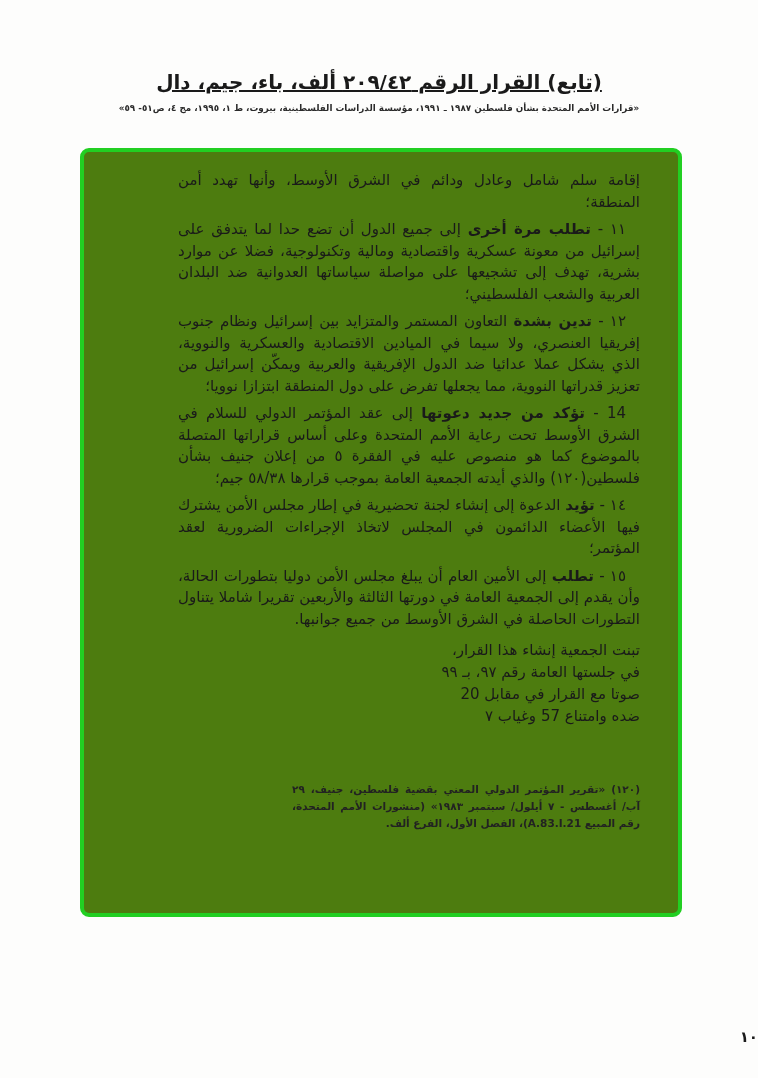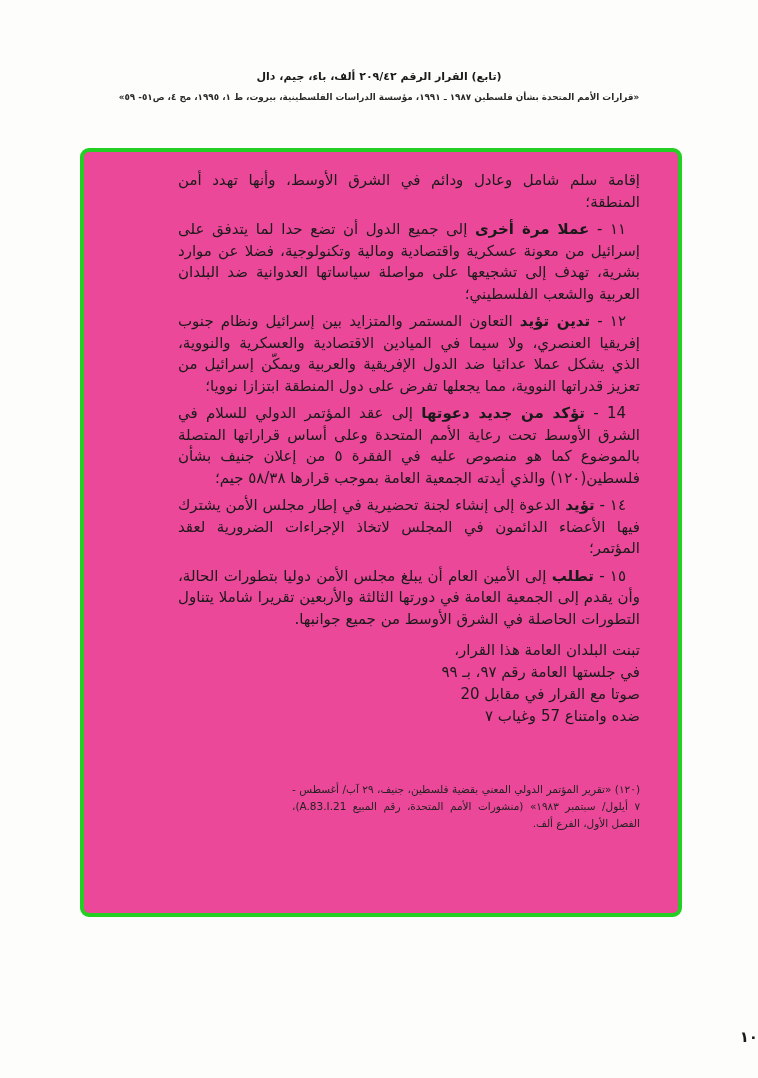--- a/index.html
+++ b/index.html
@@ -15,41 +15,42 @@
     position: absolute; inset: 0;
     background: #fdfdfc;
   }
   .header {
     position: absolute;
     top: 70px; left: 0; right: 0;
     text-align: center;
     direction: rtl;
   }
   .title {
-    font-size: 11px;
+    font-size: 20px;
     font-weight: bold;
     letter-spacing: 0.2px;
+    text-decoration: underline;
   }
   .source {
     margin-top: 9px;
     font-size: 8.8px;
     font-weight: bold;
     color: #2a2a2a;
     white-space: nowrap;
   }
   .frame {
     position: absolute;
     left: 80px; top: 148px;
     width: 602px; height: 769px;
     border: 4px solid #22cf22;
     border-radius: 9px;
     direction: rtl;
     padding: 18px 38px 16px 94px;
     overflow: hidden;
-    background: #ec4899;
+    background: #4d7c0f;
   }
   .body-text {
     font-size: 15px;
     line-height: 21.5px;
     text-align: justify;
   }
   p.intro { margin: 0; }
   p.item { margin-top: 6px; text-indent: 14px; }
   .clause-num { font-weight: normal; }
   .clause-lead { font-weight: bold; }
@@ -60,20 +61,21 @@
     line-height: 22px;
   }
   .closing div { white-space: nowrap; text-align: right; }
   .footnote {
     margin-top: 54px;
     width: 348px;
     font-size: 10.5px;
     line-height: 17px;
     text-align: justify;
     color: #222;
+    font-weight: bold;
   }
   .pagenum {
     position: absolute;
     bottom: 32px; left: 0; right: 0;
     text-align: right;
     font-size: 15px;
     font-weight: bold;
   }
 </style>
 </head>
@@ -86,27 +88,27 @@
     <div class="source">«قرارات الأمم المتحدة بشأن فلسطين ١٩٨٧ ـ ١٩٩١، مؤسسة الدراسات الفلسطينية، بيروت، ط ١، ١٩٩٥، مج ٤، ص٥١- ٥٩»</div>
   </div>
 
   <div class="frame" style="border-color: rgb(34, 207, 34);">
     <div class="body-text">
 
       <p class="intro">إقامة سلم شامل وعادل ودائم في الشرق الأوسط، وأنها تهدد أمن المنطقة؛</p>
 
       <p class="item">
         <span class="clause-num">١١ -</span>
-        <span class="clause-lead">عملا مرة أخرى</span>
+        <span class="clause-lead">تطلب مرة أخرى</span>
         <span class="clause-rest">إلى جميع الدول أن تضع حدا لما يتدفق على إسرائيل من معونة عسكرية واقتصادية ومالية وتكنولوجية، فضلا عن موارد بشرية، تهدف إلى تشجيعها على مواصلة سياساتها العدوانية ضد البلدان العربية والشعب الفلسطيني؛</span>
       </p>
 
       <p class="item">
         <span class="clause-num">١٢ -</span>
-        <span class="clause-lead">تدين تؤيد</span>
+        <span class="clause-lead">تدين بشدة</span>
         <span class="clause-rest">التعاون المستمر والمتزايد بين إسرائيل ونظام جنوب إفريقيا العنصري، ولا سيما في الميادين الاقتصادية والعسكرية والنووية، الذي يشكل عملا عدائيا ضد الدول الإفريقية والعربية ويمكّن إسرائيل من تعزيز قدراتها النووية، مما يجعلها تفرض على دول المنطقة ابتزازا نوويا؛</span>
       </p>
 
       <p class="item">
         <span class="clause-num">14 -</span>
         <span class="clause-lead">تؤكد من جديد دعوتها</span>
         <span class="clause-rest">إلى عقد المؤتمر الدولي للسلام في الشرق الأوسط تحت رعاية الأمم المتحدة وعلى أساس قراراتها المتصلة بالموضوع كما هو منصوص عليه في الفقرة ٥ من إعلان جنيف بشأن فلسطين(١٢٠) والذي أيدته الجمعية العامة بموجب قرارها ٥٨/٣٨ جيم؛</span>
       </p>
 
       <p class="item">
@@ -115,21 +117,21 @@
         <span class="clause-rest">الدعوة إلى إنشاء لجنة تحضيرية في إطار مجلس الأمن يشترك فيها الأعضاء الدائمون في المجلس لاتخاذ الإجراءات الضرورية لعقد المؤتمر؛</span>
       </p>
 
       <p class="item">
         <span class="clause-num">١٥ -</span>
         <span class="clause-lead">تطلب</span>
         <span class="clause-rest">إلى الأمين العام أن يبلغ مجلس الأمن دوليا بتطورات الحالة، وأن يقدم إلى الجمعية العامة في دورتها الثالثة والأربعين تقريرا شاملا يتناول التطورات الحاصلة في الشرق الأوسط من جميع جوانبها.</span>
       </p>
 
       <div class="closing">
-        <div>تبنت البلدان العامة هذا القرار،</div>
+        <div>تبنت الجمعية إنشاء هذا القرار،</div>
         <div>في جلستها العامة رقم ٩٧، بـ ٩٩</div>
         <div>صوتا مع القرار في مقابل 20</div>
         <div>ضده وامتناع 57 وغياب ٧</div>
       </div>
 
       <div class="footnote">(١٢٠) «تقرير المؤتمر الدولي المعني بقضية فلسطين، جنيف، ٢٩ آب/ أغسطس - ٧ أيلول/ سبتمبر ١٩٨٣» (منشورات الأمم المتحدة، رقم المبيع A.83.I.21)، الفصل الأول، الفرع ألف.</div>
 
     </div>
   </div>
 

